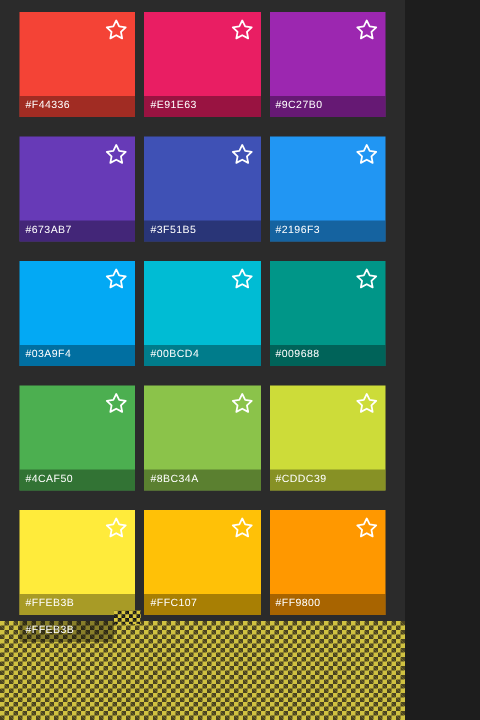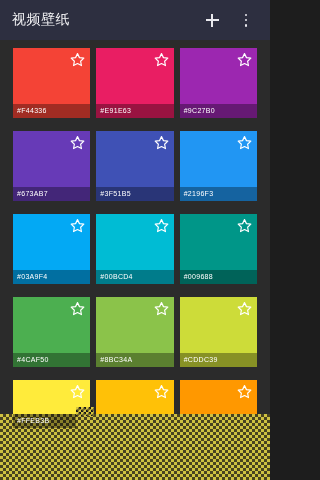--- a/index.html
+++ b/index.html
@@ -157,35 +157,20 @@
     letter-spacing: 0.3px;
     box-sizing: border-box;
     white-space: nowrap;
   }
 </style>
 </head>
 <body>
 
 <div class="phone">
 
-  <div class="appbar">
-    <div class="appbar-title">视频壁纸</div>
-    <div class="appbar-actions">
-      <div class="icon-btn">
-        <span class="plus-icon"></span>
-      </div>
-      <div class="icon-btn">
-        <span class="dots-icon">
-          <i></i>
-            <i></i>
-            <i></i>
-        </span>
-      </div>
-    </div>
-  </div>
 
   <div class="grid" id="color-grid">
       <div class="card" style="background: rgb(244, 67, 54);">
         <div class="card-star">
           <svg viewBox="0 0 24 24" width="15" height="15" fill="none" stroke="#ffffff" stroke-width="1.9" stroke-linejoin="round">
             <polygon points="12,2.6 15.1,9.0 22.1,9.9 17.0,14.8 18.3,21.7 12,18.4 5.7,21.7 7.0,14.8 1.9,9.9 8.9,9.0"></polygon>
           </svg>
         </div>
         <div class="card-label">#F44336</div>
       </div>

